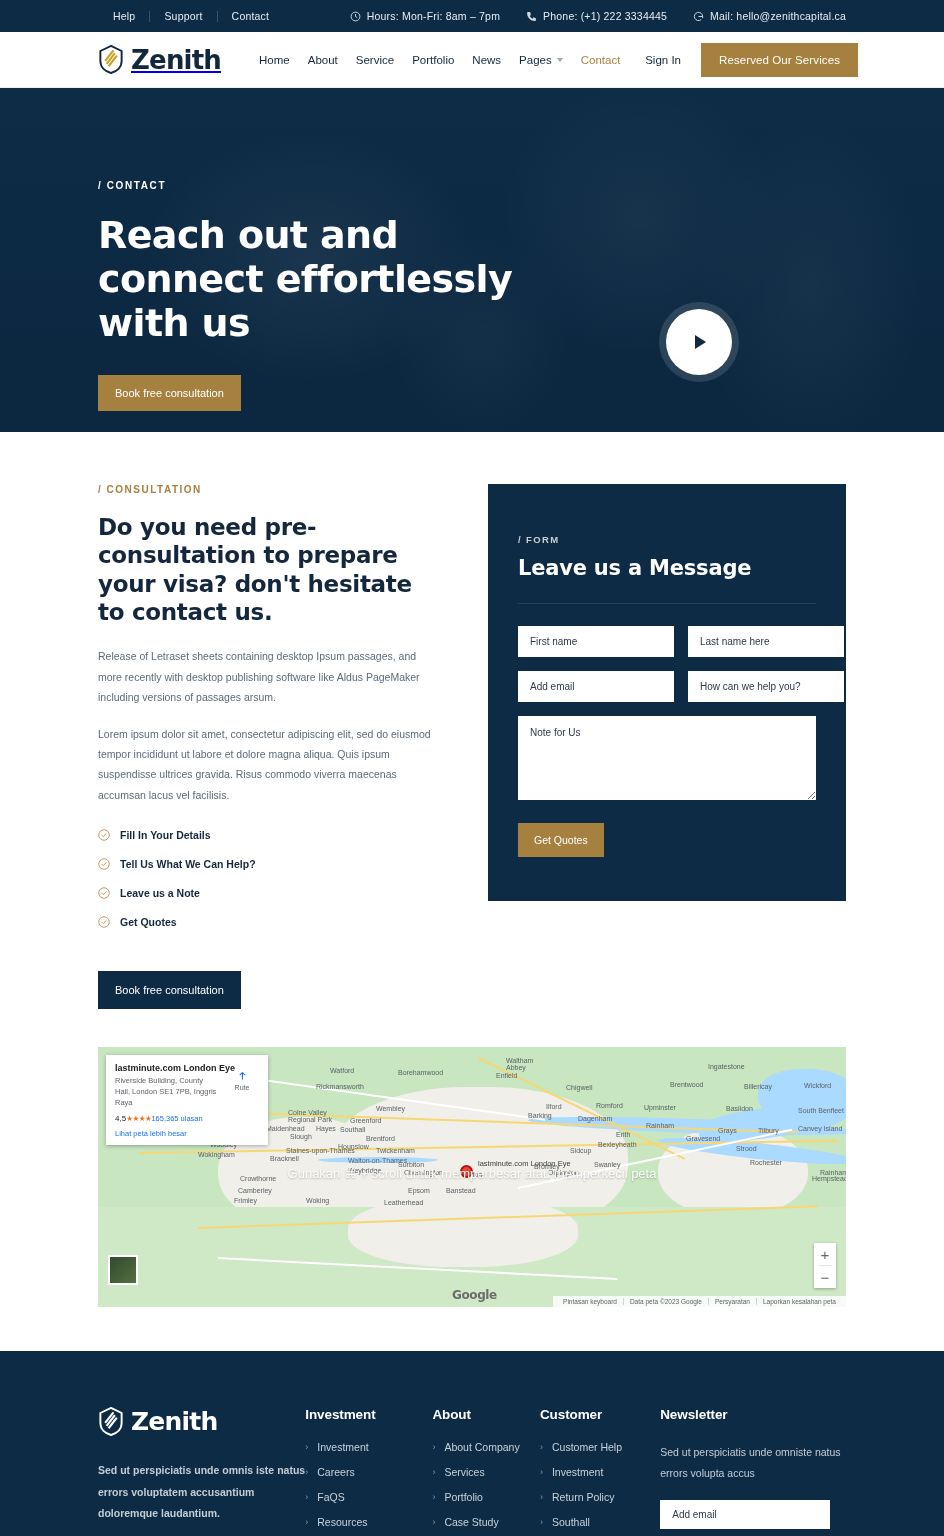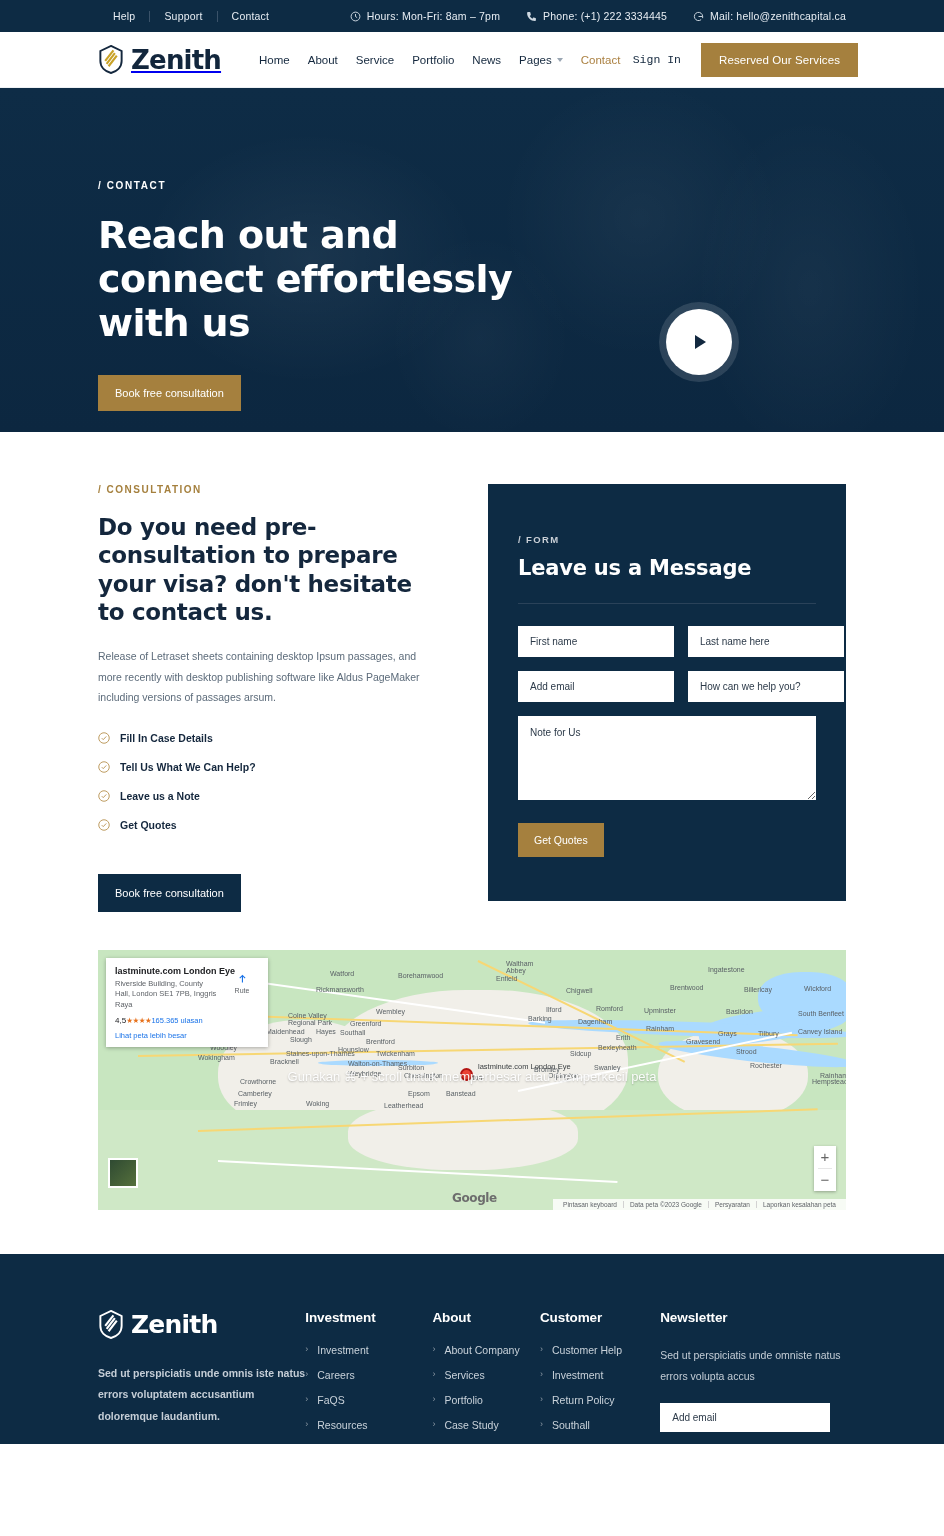--- a/index.html
+++ b/index.html
@@ -49,21 +49,21 @@
     font-family: "DejaVu Sans", sans-serif;
   }
   .nav { display: flex; align-items: center; gap: 0; margin-left: 29px; }
   .nav a {
     color: #13273d; font-size: 11.5px; text-decoration: none; padding: 0 9px;
     display: flex; align-items: center; gap: 5px; white-space: nowrap;
   }
   .nav a.accent { color: #ab8142; }
   .caret { width: 0; height: 0; border-left: 3.5px solid transparent; border-right: 3.5px solid transparent; border-top: 4px solid #9aa6b3; display:inline-block; }
   .header-right { margin-left: auto; display: flex; align-items: center; gap: 20px; }
-  .signin { font-size: 11.5px; color: #13273d; text-decoration: none; font-family: Liberation Mono, monospace; }
+  .signin { font-size: 11.5px; color: #13273d; text-decoration: none; }
   .btn-gold {
     background: #a5803e; color: #ffffff; font-size: 11.5px;
     padding: 11px 18px; border: none; text-decoration: none; display: inline-block;
     letter-spacing: .1px;
   }
 
   
   .hero {
     height: 344px;
     position: relative;
@@ -353,27 +353,28 @@
         <span class="play-tri"></span>
       </button>
     </div>
   </section>
 
   <section class="consult">
     <div class="consult-left">
       <div class="label-gold">/ CONSULTATION</div>
       <h2 class="consult-h2">Do you need pre-consultation to prepare your visa? don't hesitate to contact us.</h2>
       <p class="consult-p">Release of Letraset sheets containing desktop Ipsum passages, and more recently with desktop publishing software like Aldus PageMaker including versions of passages arsum.</p>
+      <p class="consult-p">Lorem ipsum dolor sit amet, consectetur adipiscing elit, sed do eiusmod tempor incididunt ut labore et dolore magna aliqua. Quis ipsum suspendisse ultrices gravida. Risus commodo viverra maecenas accumsan lacus vel facilisis.</p>
       <div class="checks">
         <div class="check-row">
           <svg class="check-ico" viewBox="0 0 16 16">
               <circle cx="8" cy="8" r="7" fill="none" stroke="#bd9a5f" stroke-width="1.3"></circle>
               <path d="M5 8.2l2 2 4-4.3" fill="none" stroke="#bd9a5f" stroke-width="1.3"></path>
             </svg>
-          <span class="check-lbl">Fill In Case Details</span>
+          <span class="check-lbl">Fill In Your Details</span>
         </div>
         <div class="check-row">
           <svg class="check-ico" viewBox="0 0 16 16">
               <circle cx="8" cy="8" r="7" fill="none" stroke="#bd9a5f" stroke-width="1.3"></circle>
               <path d="M5 8.2l2 2 4-4.3" fill="none" stroke="#bd9a5f" stroke-width="1.3"></path>
             </svg>
           <span class="check-lbl">Tell Us What We Can Help?</span>
         </div>
         <div class="check-row">
           <svg class="check-ico" viewBox="0 0 16 16">

